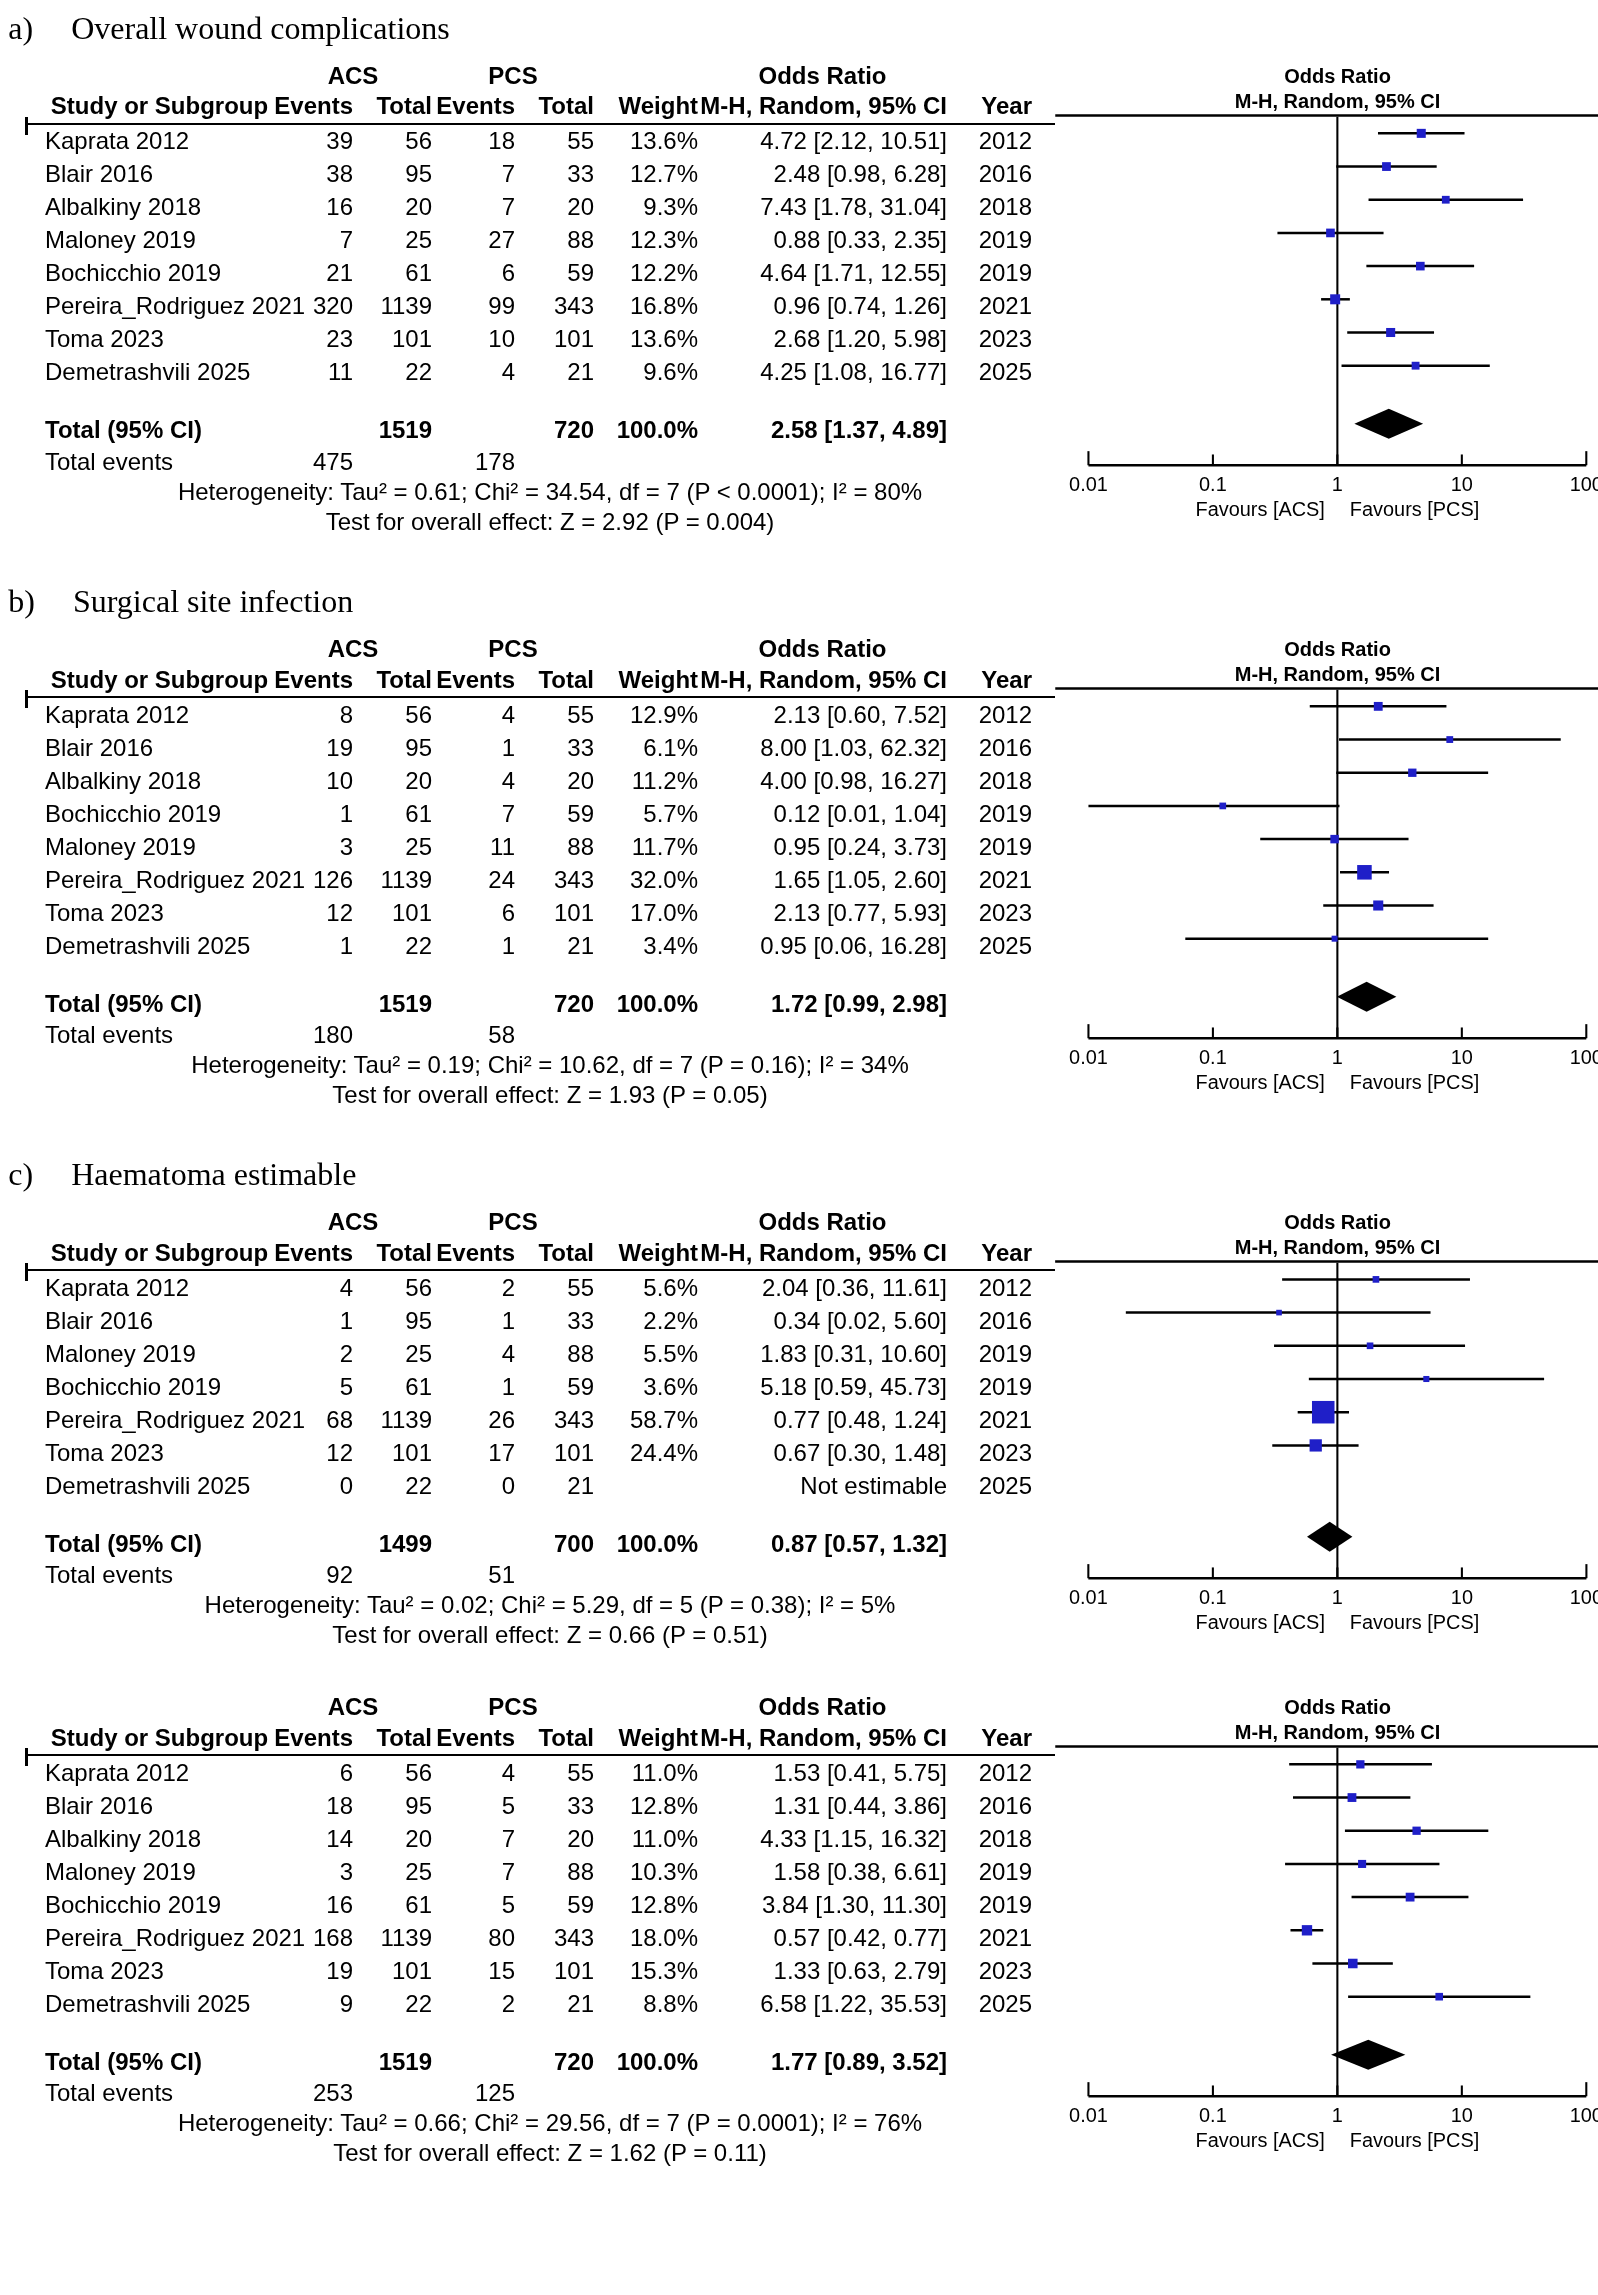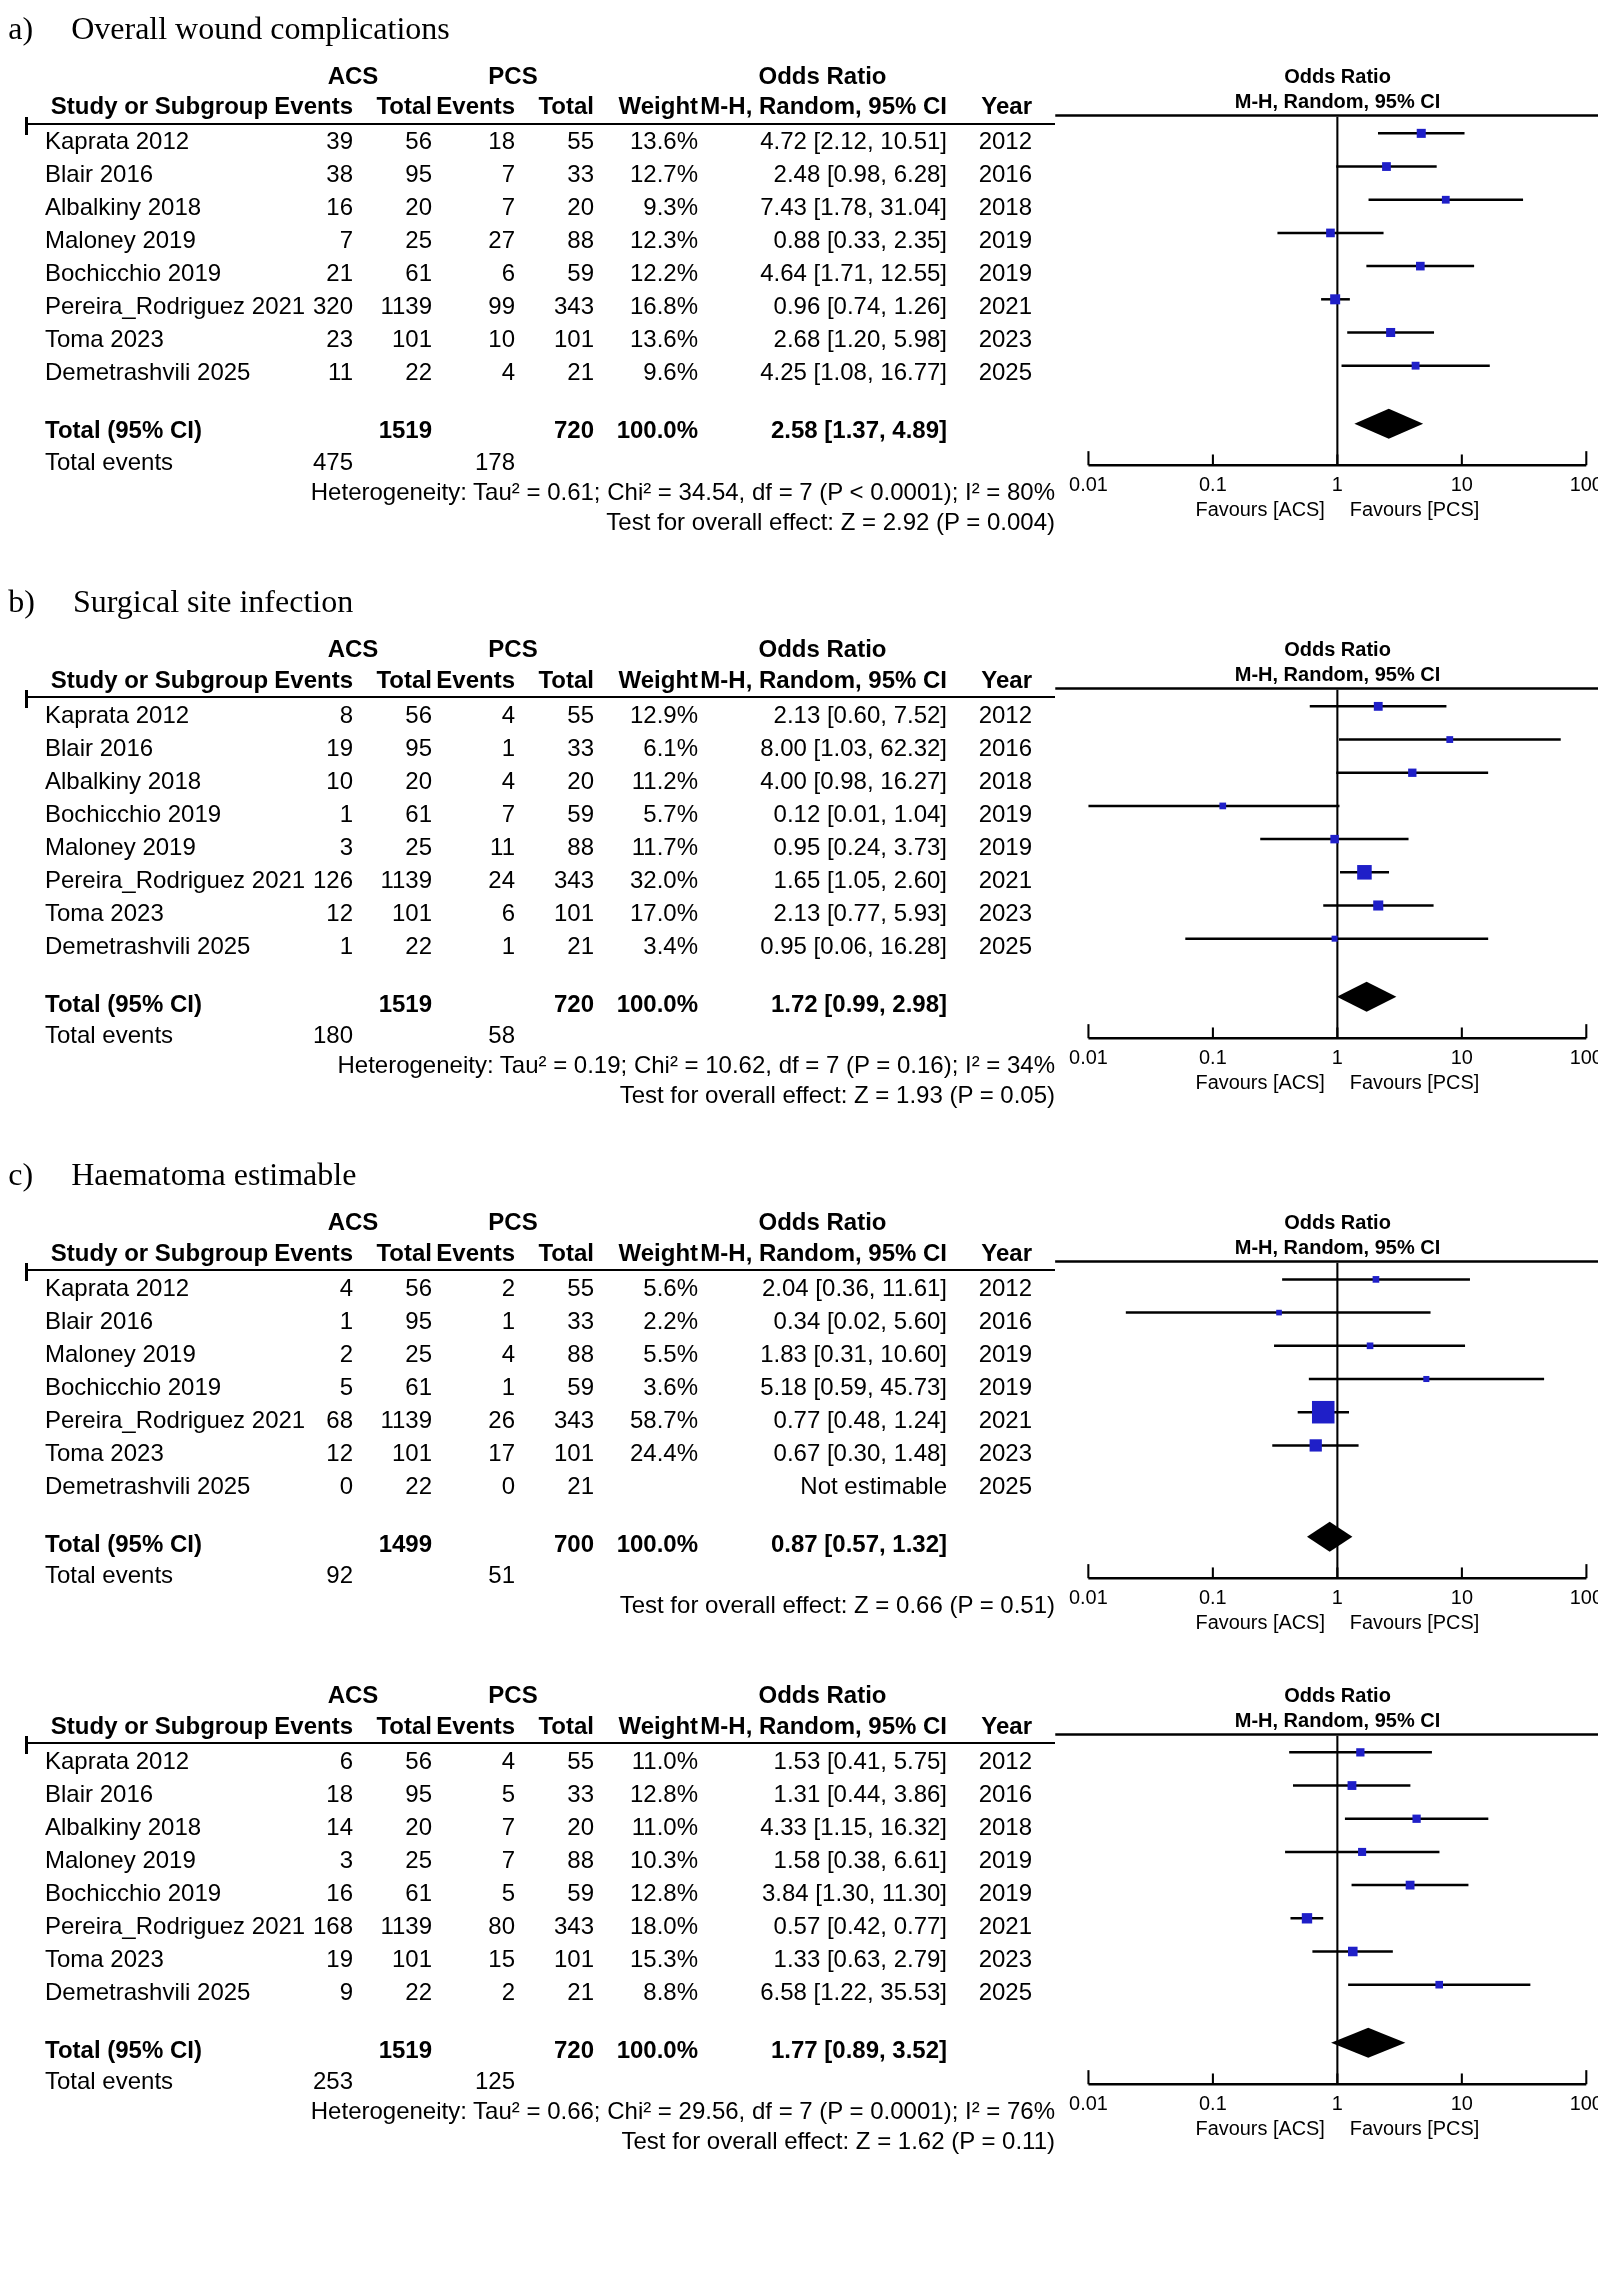--- a/index.html
+++ b/index.html
@@ -34,21 +34,21 @@
   .data-table thead tr.h2 th { border-bottom:2.5px solid #000; }
   .data-table th.left { text-align:center; }
   .data-table th.center { text-align:center; }
   .data-table td { text-align:right; padding:0; height:33px; }
   .data-table td.study { text-align:left; padding-left:20px; }
   .data-table th.study-h { padding-left:20px; }
   .data-table td.year, .data-table th.year-h { padding-right:23px; }
   .data-table tr.spacer-row td { height:25px; }
   .data-table tr.total-row td { font-weight:bold; height:33px; }
   .data-table tr.events-row td { height:30px; }
-  .data-table tr.footer-row td { height:30px; text-align:right; }
+  .data-table tr.footer-row td { height:30px; text-align:center; }
   .plot { position:relative; width:544px; flex:none; }
   .plot-header {
     position:absolute; top:1.7px; left:12.5px; width:540px;
     text-align:center; font-weight:bold; font-size:20px; line-height:25px;
   }
   .plot svg { display:block; }
   svg text { font-family:"Liberation Sans", sans-serif; font-size:24px; fill:#000; }
   .rule-stub { position:absolute; left:25px; top:55px; width:2.5px; height:18px; background:#000; }
 </style>
 </head>
@@ -562,20 +562,23 @@
             <td class="study">Total events</td>
             <td>92</td>
             <td></td>
             <td>51</td>
             <td></td>
             <td></td>
             <td></td>
             <td class="year"></td>
           </tr>
           <tr class="footer-row">
+            <td class="study" colspan="8">Heterogeneity: Tau² = 0.02; Chi² = 5.29, df = 5 (P = 0.38); I² = 5%</td>
+          </tr>
+          <tr class="footer-row">
             <td class="study" colspan="8">Test for overall effect: Z = 0.66 (P = 0.51)</td>
           </tr>
         </tbody>
       </table>
       <div class="plot" style="height: 430px;">
         <div class="plot-header">
           <div>Odds Ratio</div>
           <div>M-H, Random, 95% CI</div>
         </div>
         <svg width="544" height="430" viewBox="0 0 655 518">

